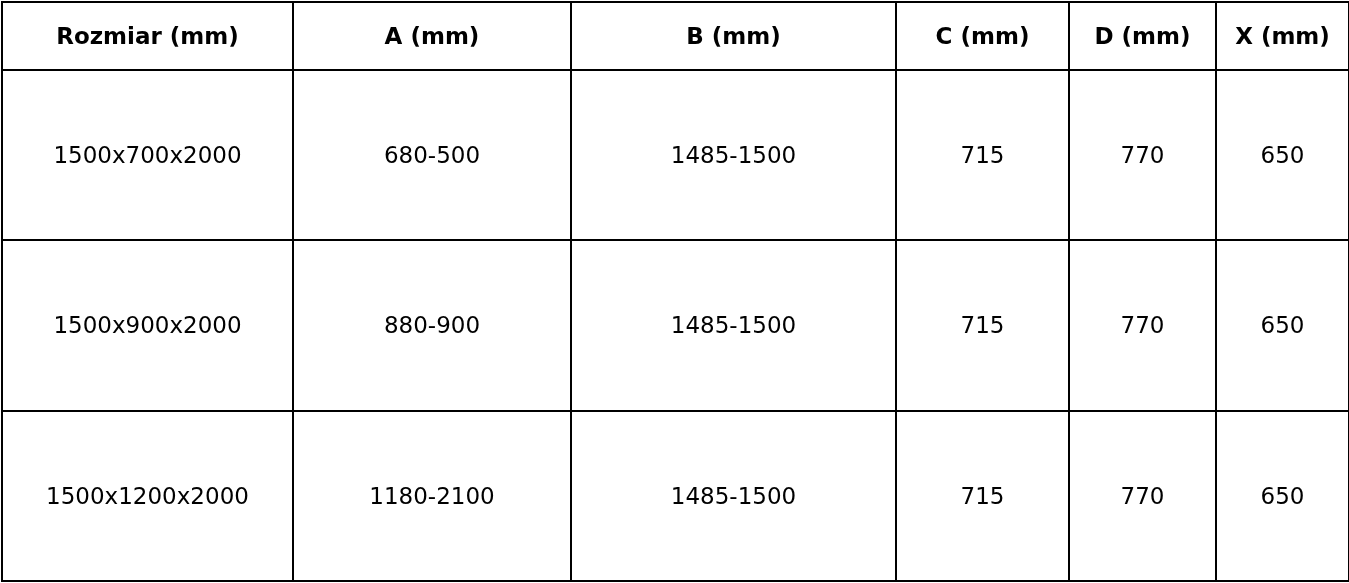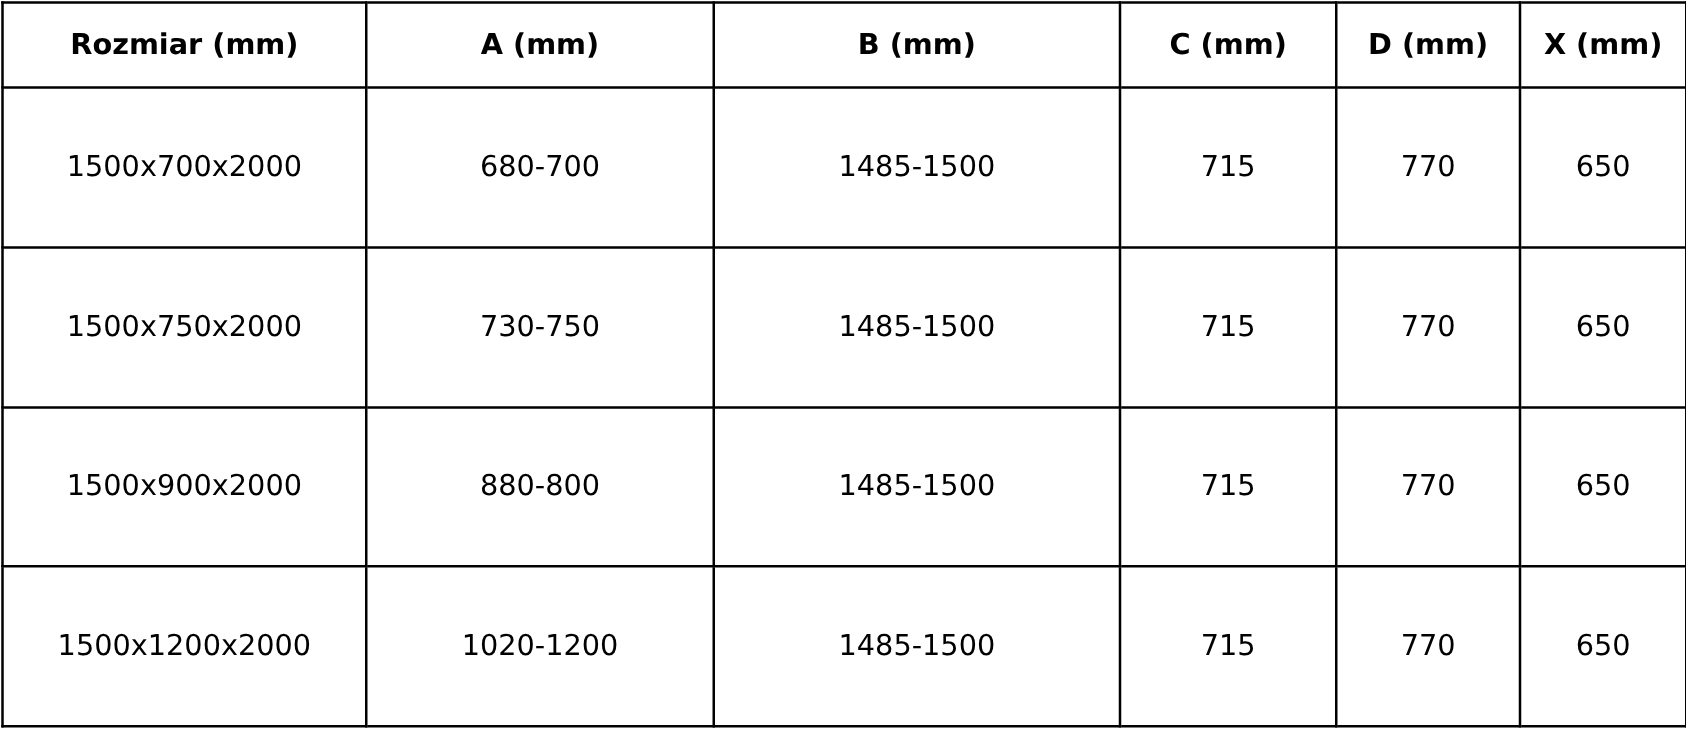--- a/index.html
+++ b/index.html
@@ -71,45 +71,37 @@
         <th>A (mm)</th>
         <th>B (mm)</th>
         <th>C (mm)</th>
         <th>D (mm)</th>
         <th>X (mm)</th>
       </tr>
     </thead>
     <tbody>
       <tr class="data-row">
         <td>1500x700x2000</td>
-        <td>680-700</td>
-        <td>1485-1500</td>
-        <td>715</td>
-        <td>770</td>
-        <td>650</td>
-      </tr>
-      <tr class="data-row">
-        <td>1500x750x2000</td>
-        <td>730-750</td>
+        <td>680-500</td>
         <td>1485-1500</td>
         <td>715</td>
         <td>770</td>
         <td>650</td>
       </tr>
       <tr class="data-row">
         <td>1500x900x2000</td>
-        <td>880-800</td>
+        <td>880-900</td>
         <td>1485-1500</td>
         <td>715</td>
         <td>770</td>
         <td>650</td>
       </tr>
       <tr class="data-row">
         <td>1500x1200x2000</td>
-        <td>1020-1200</td>
+        <td>1180-2100</td>
         <td>1485-1500</td>
         <td>715</td>
         <td>770</td>
         <td>650</td>
       </tr>
     </tbody>
   </table>
 </div>
 
 </body></html>

